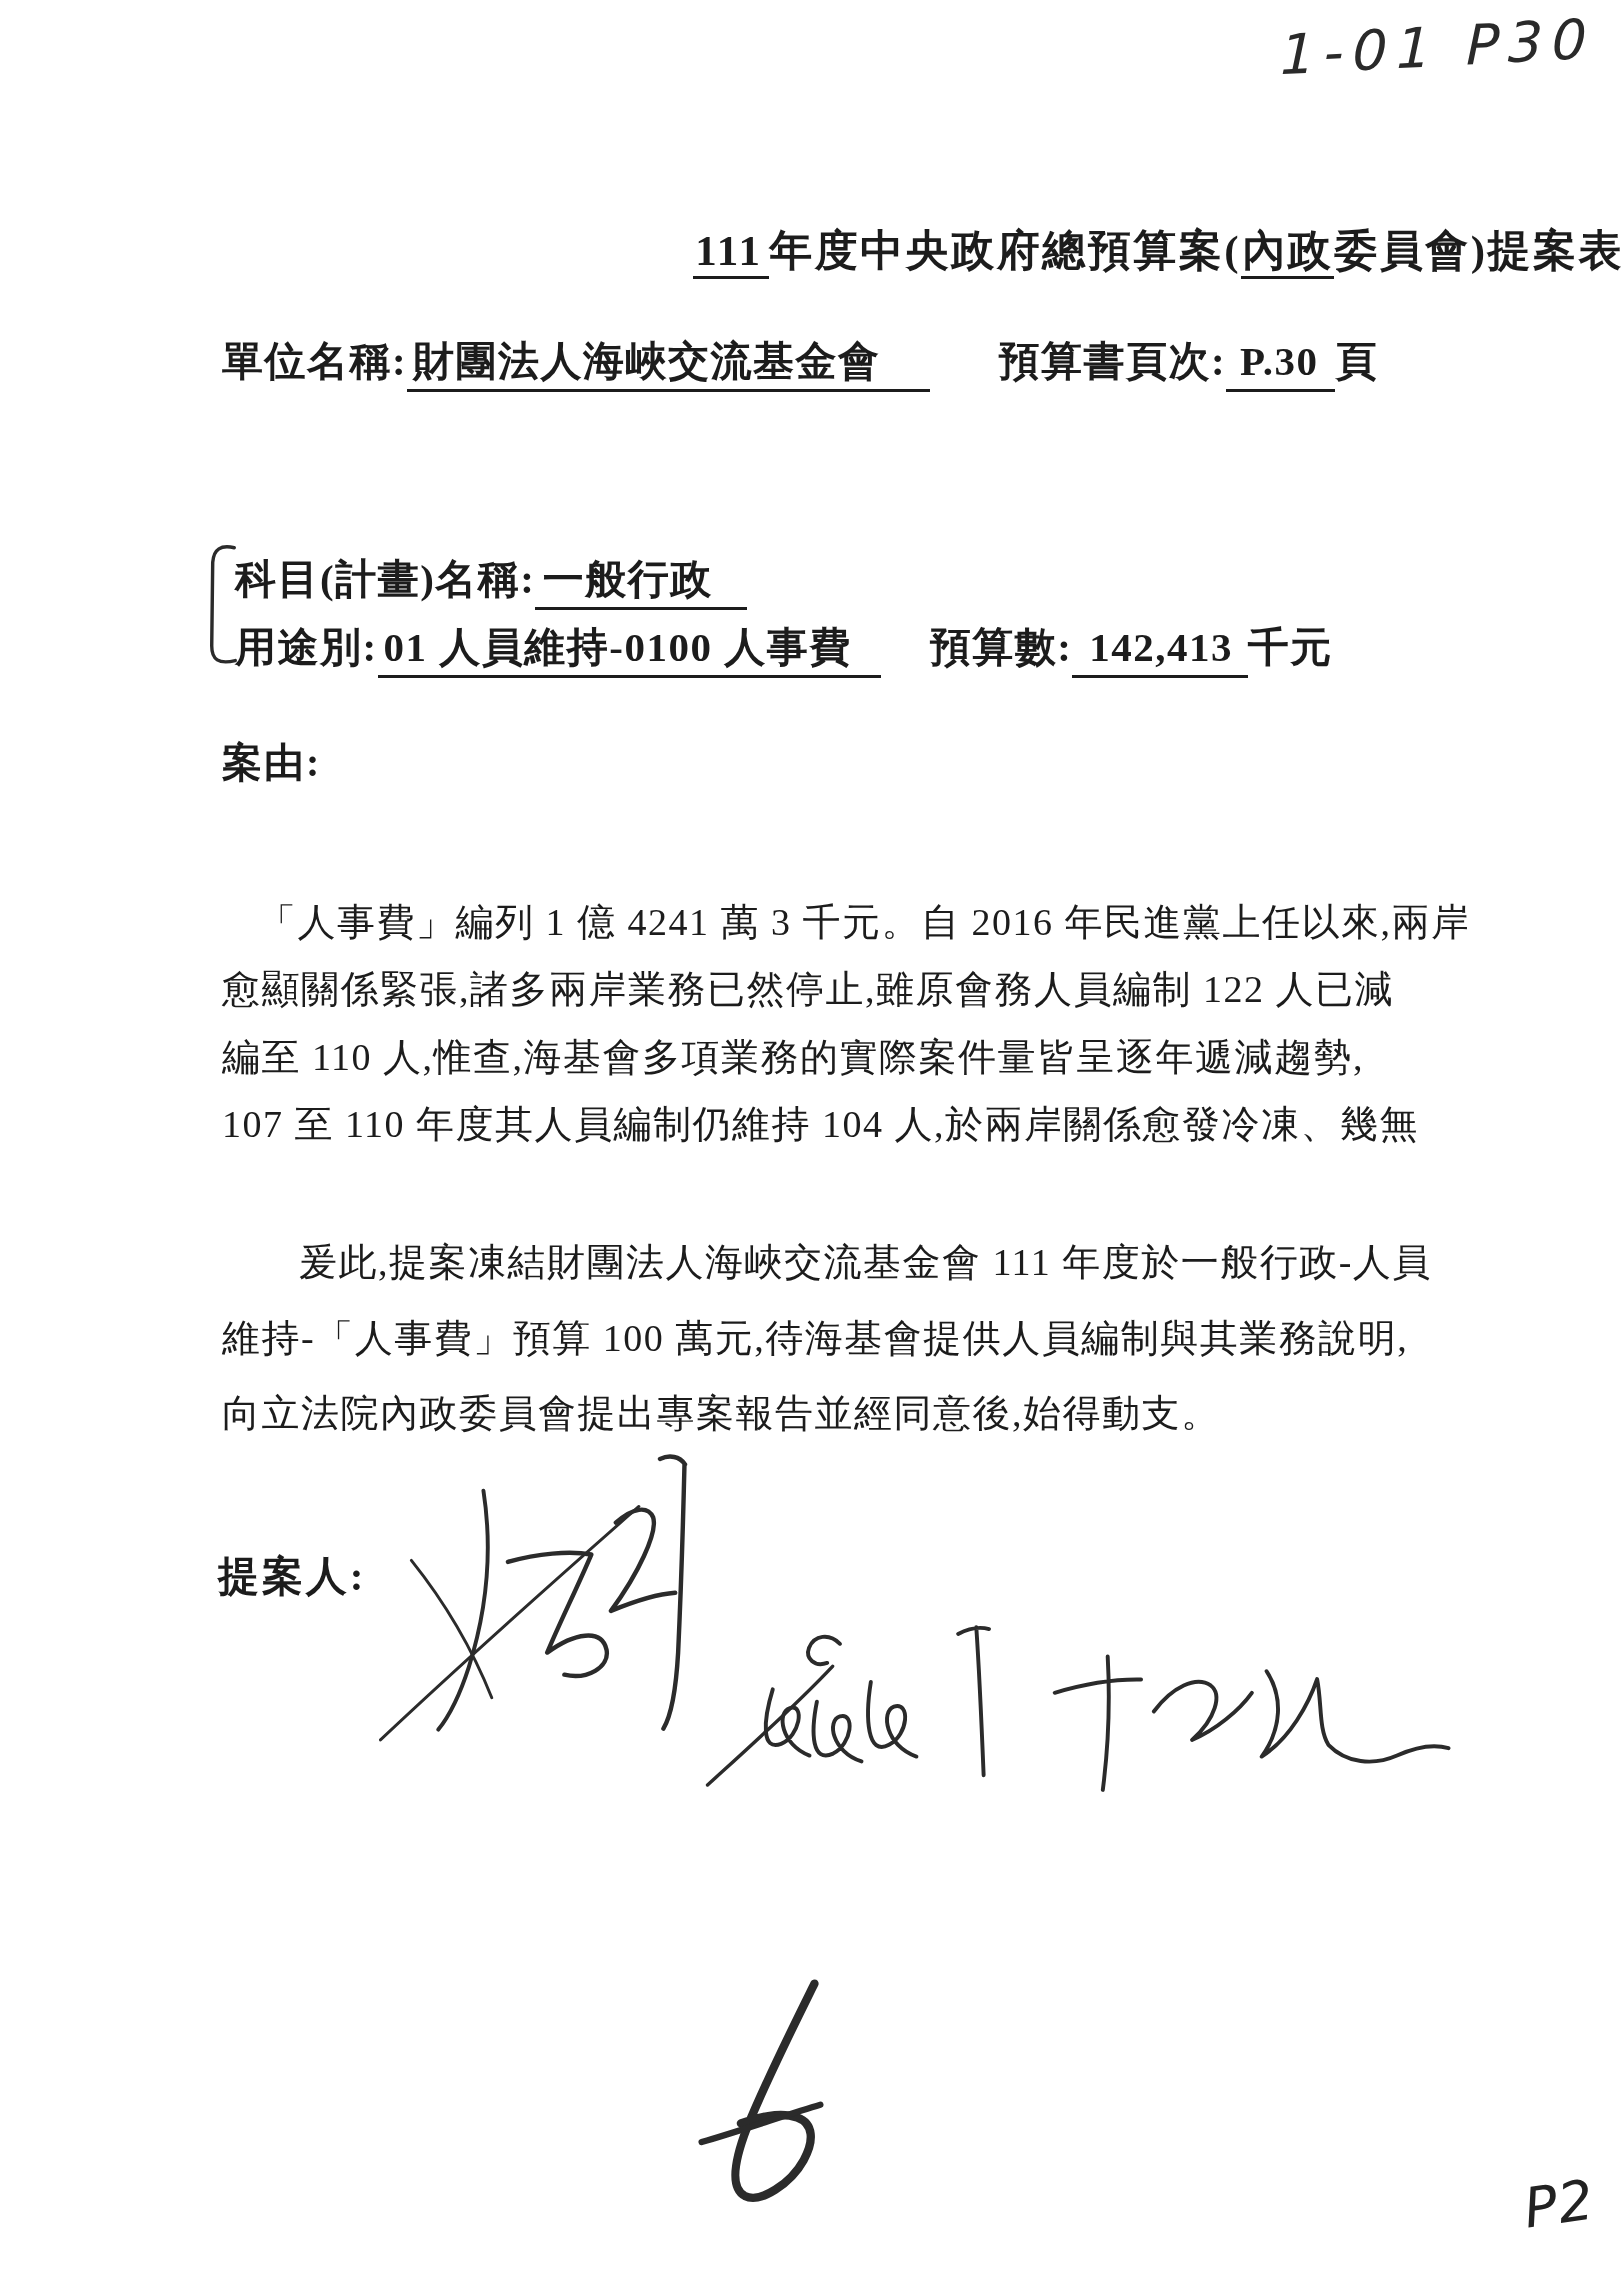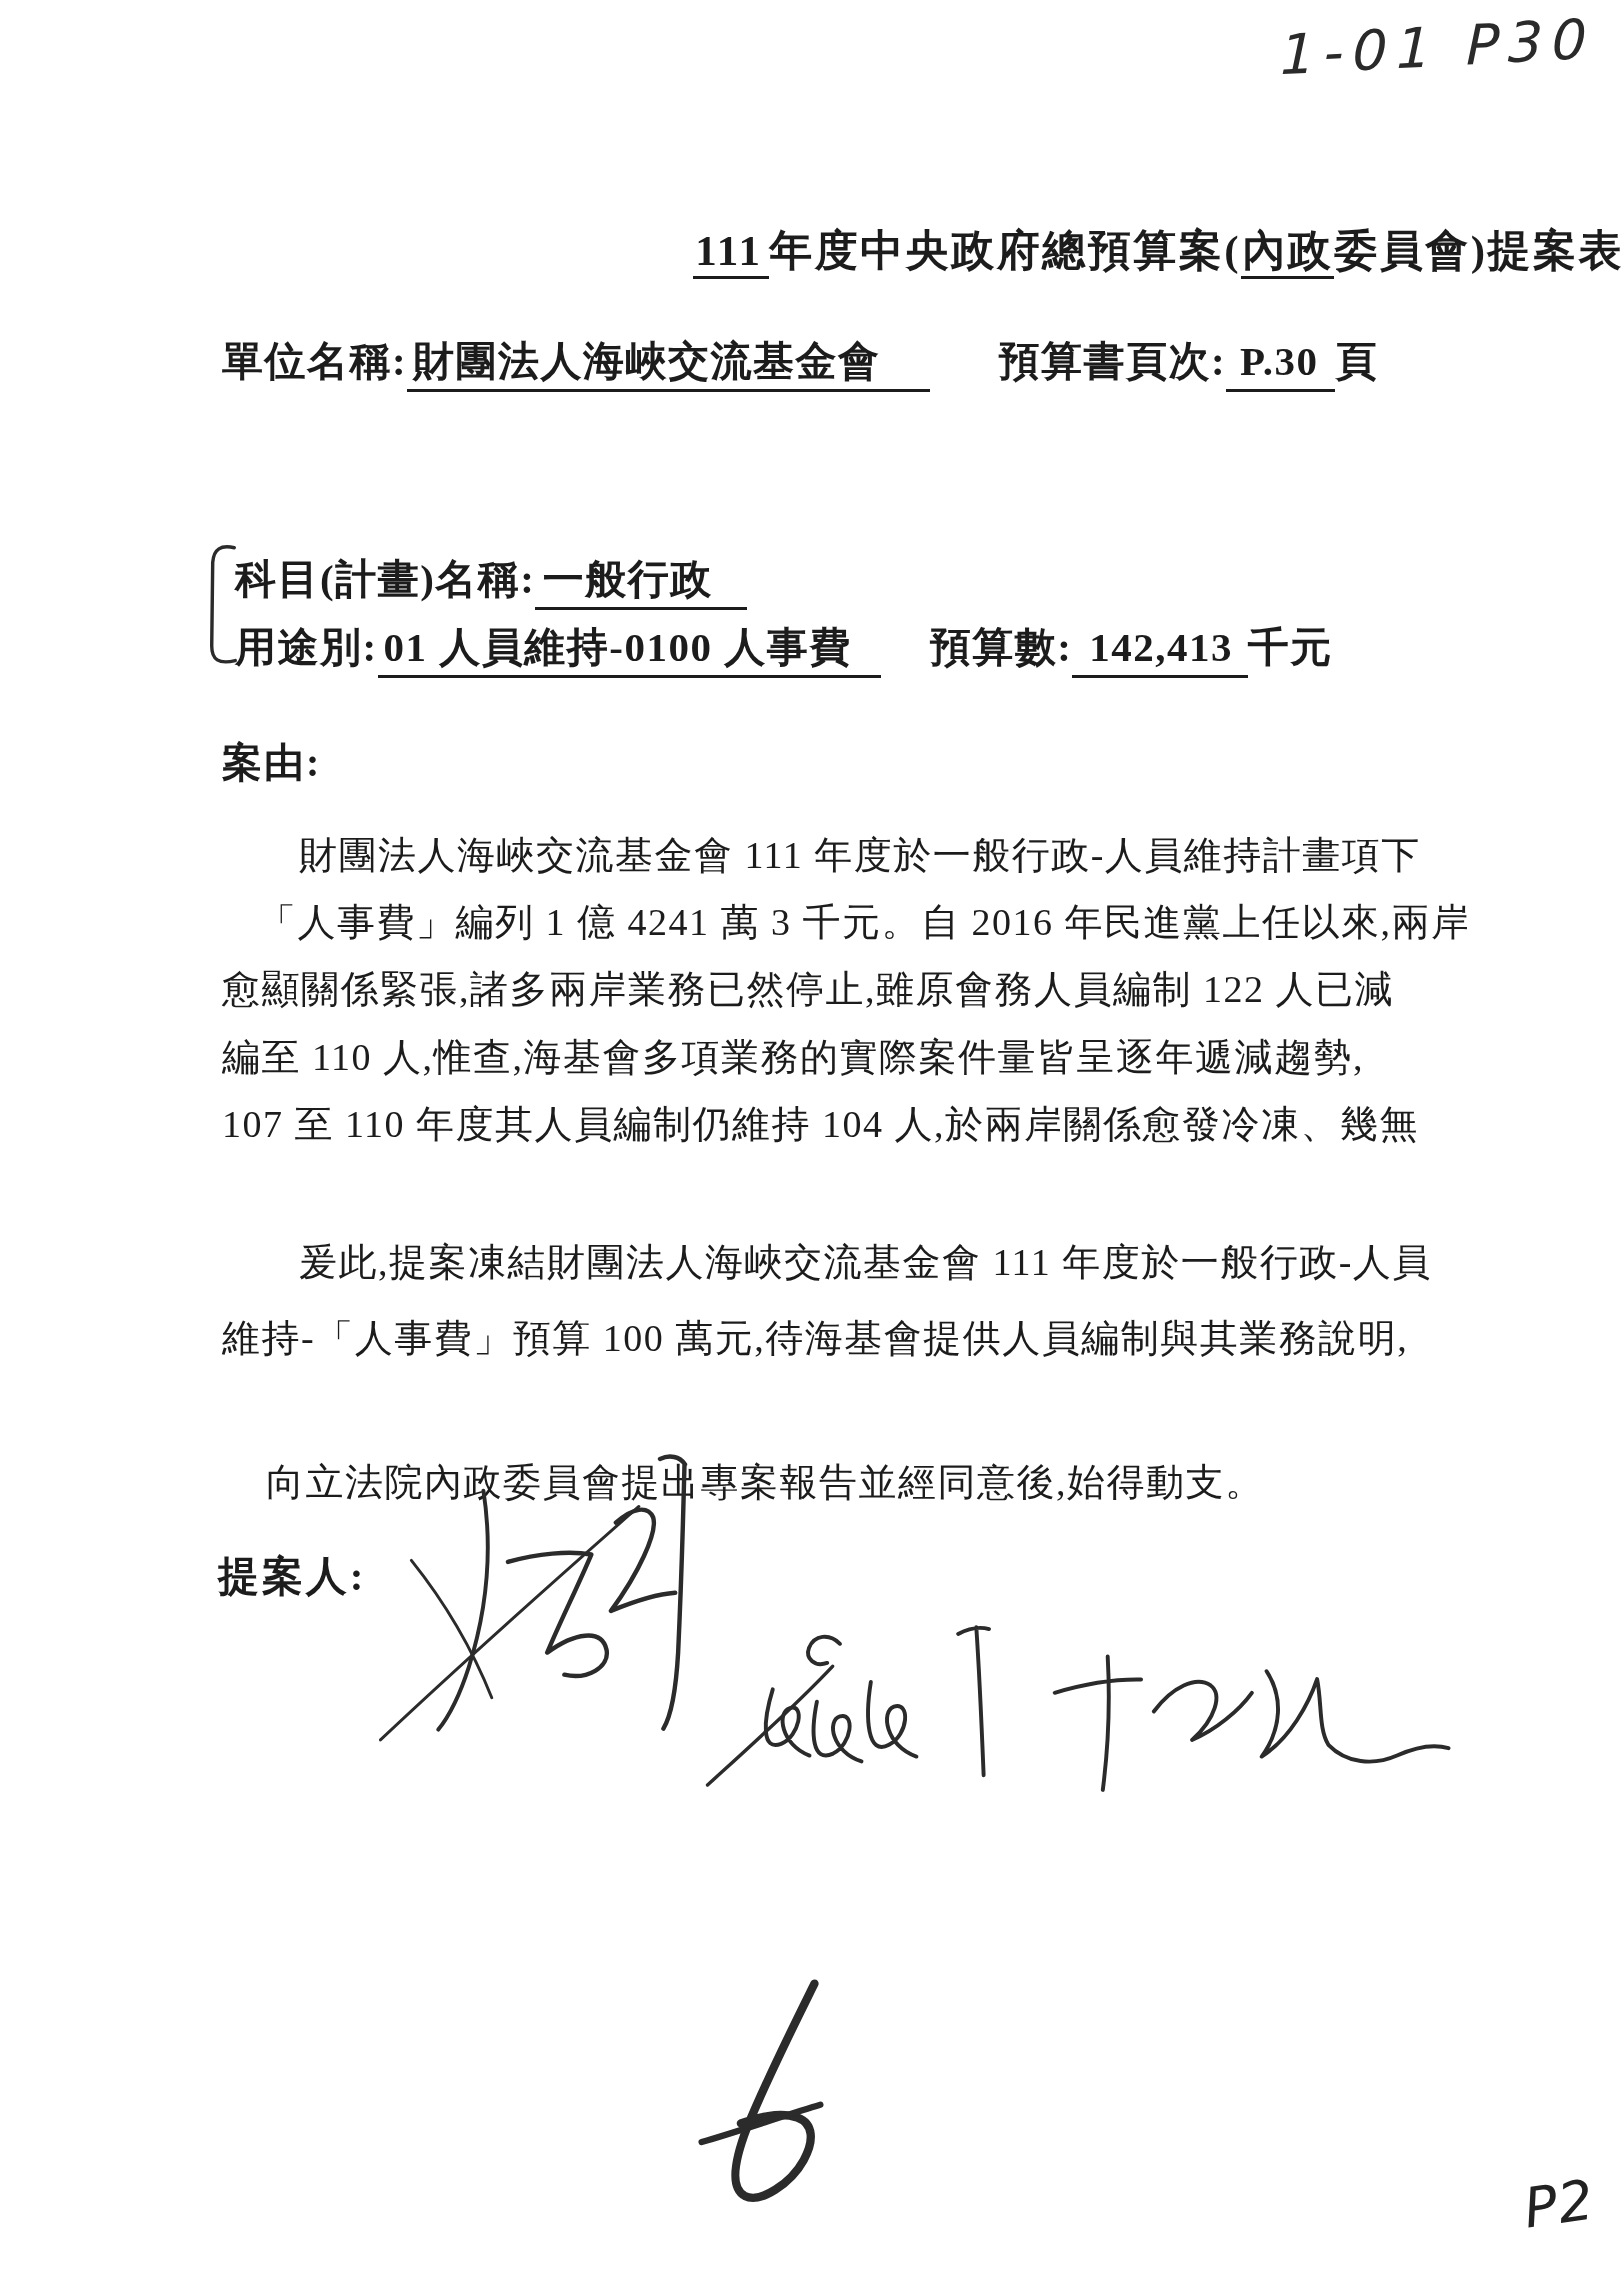--- a/index.html
+++ b/index.html
@@ -75,29 +75,28 @@
   <div class="abs row row-subject">
     <span>科目(計畫)名稱:</span><span class="ul ul-subj">一般行政</span>
   </div>
 
   <div class="abs row row-usage">
     <span>用途別:</span><span class="ul ul-usage">01 人員維持-0100 人事費</span><span class="gap-budget">預算數:</span><span class="ul ul-budget">142,413</span><span>千元</span>
   </div>
 
   <div class="abs case-label">案由:</div>
 
-  <div class="abs bline ind" style="top:830px;">財團法人海峽交流基金會 111 年度於一般行政-人員維持計畫項下</div>
   <div class="abs bline" style="top:897px;margin-left:36px;">「人事費」編列 1 億 4241 萬 3 千元。自 2016 年民進黨上任以來,兩岸</div>
   <div class="abs bline" style="top:964px;">愈顯關係緊張,諸多兩岸業務已然停止,雖原會務人員編制 122 人已減</div>
   <div class="abs bline" style="top:1032px;">編至 110 人,惟查,海基會多項業務的實際案件量皆呈逐年遞減趨勢,</div>
   <div class="abs bline" style="top:1099px;">107 至 110 年度其人員編制仍維持 104 人,於兩岸關係愈發冷凍、幾無</div>
 
   <div class="abs bline ind" style="top:1237px;">爰此,提案凍結財團法人海峽交流基金會 111 年度於一般行政-人員</div>
   <div class="abs bline" style="top:1313px;">維持-「人事費」預算 100 萬元,待海基會提供人員編制與其業務說明,</div>
-  <div class="abs bline" style="top:1457px;margin-left:44px;">向立法院內政委員會提出專案報告並經同意後,始得動支。</div>
+  <div class="abs bline" style="top:1388px;">向立法院內政委員會提出專案報告並經同意後,始得動支。</div>
 
   <div class="abs proposer">提案人:</div>
 
   <svg class="overlay" width="1624" height="2295" viewBox="0 0 3310 4680">
     <g aria-label="handwritten signatures">
       <path class="pen" stroke-width="9" d="M 1345 2975 C 1365 2966, 1385 2970, 1396 2986 M 1395 2985 C 1392 3110, 1388 3240, 1382 3370 C 1378 3440, 1370 3495, 1352 3525"></path>
       <path class="pen" stroke-width="8" d="M 985 3040 C 1002 3150, 996 3270, 955 3400 C 935 3462, 913 3502, 893 3527"></path>
       <path class="pen" stroke-width="6" d="M 775 3548 C 930 3402, 1120 3232, 1302 3072"></path>
       <path class="pen" stroke-width="6" d="M 838 3182 C 902 3262, 962 3362, 1002 3462"></path>
       <path class="pen" stroke-width="9" d="M 1035 3185 C 1095 3168, 1160 3162, 1205 3170 C 1175 3240, 1140 3310, 1115 3370 C 1170 3330, 1226 3320, 1236 3364 C 1243 3400, 1196 3426, 1150 3415"></path>

